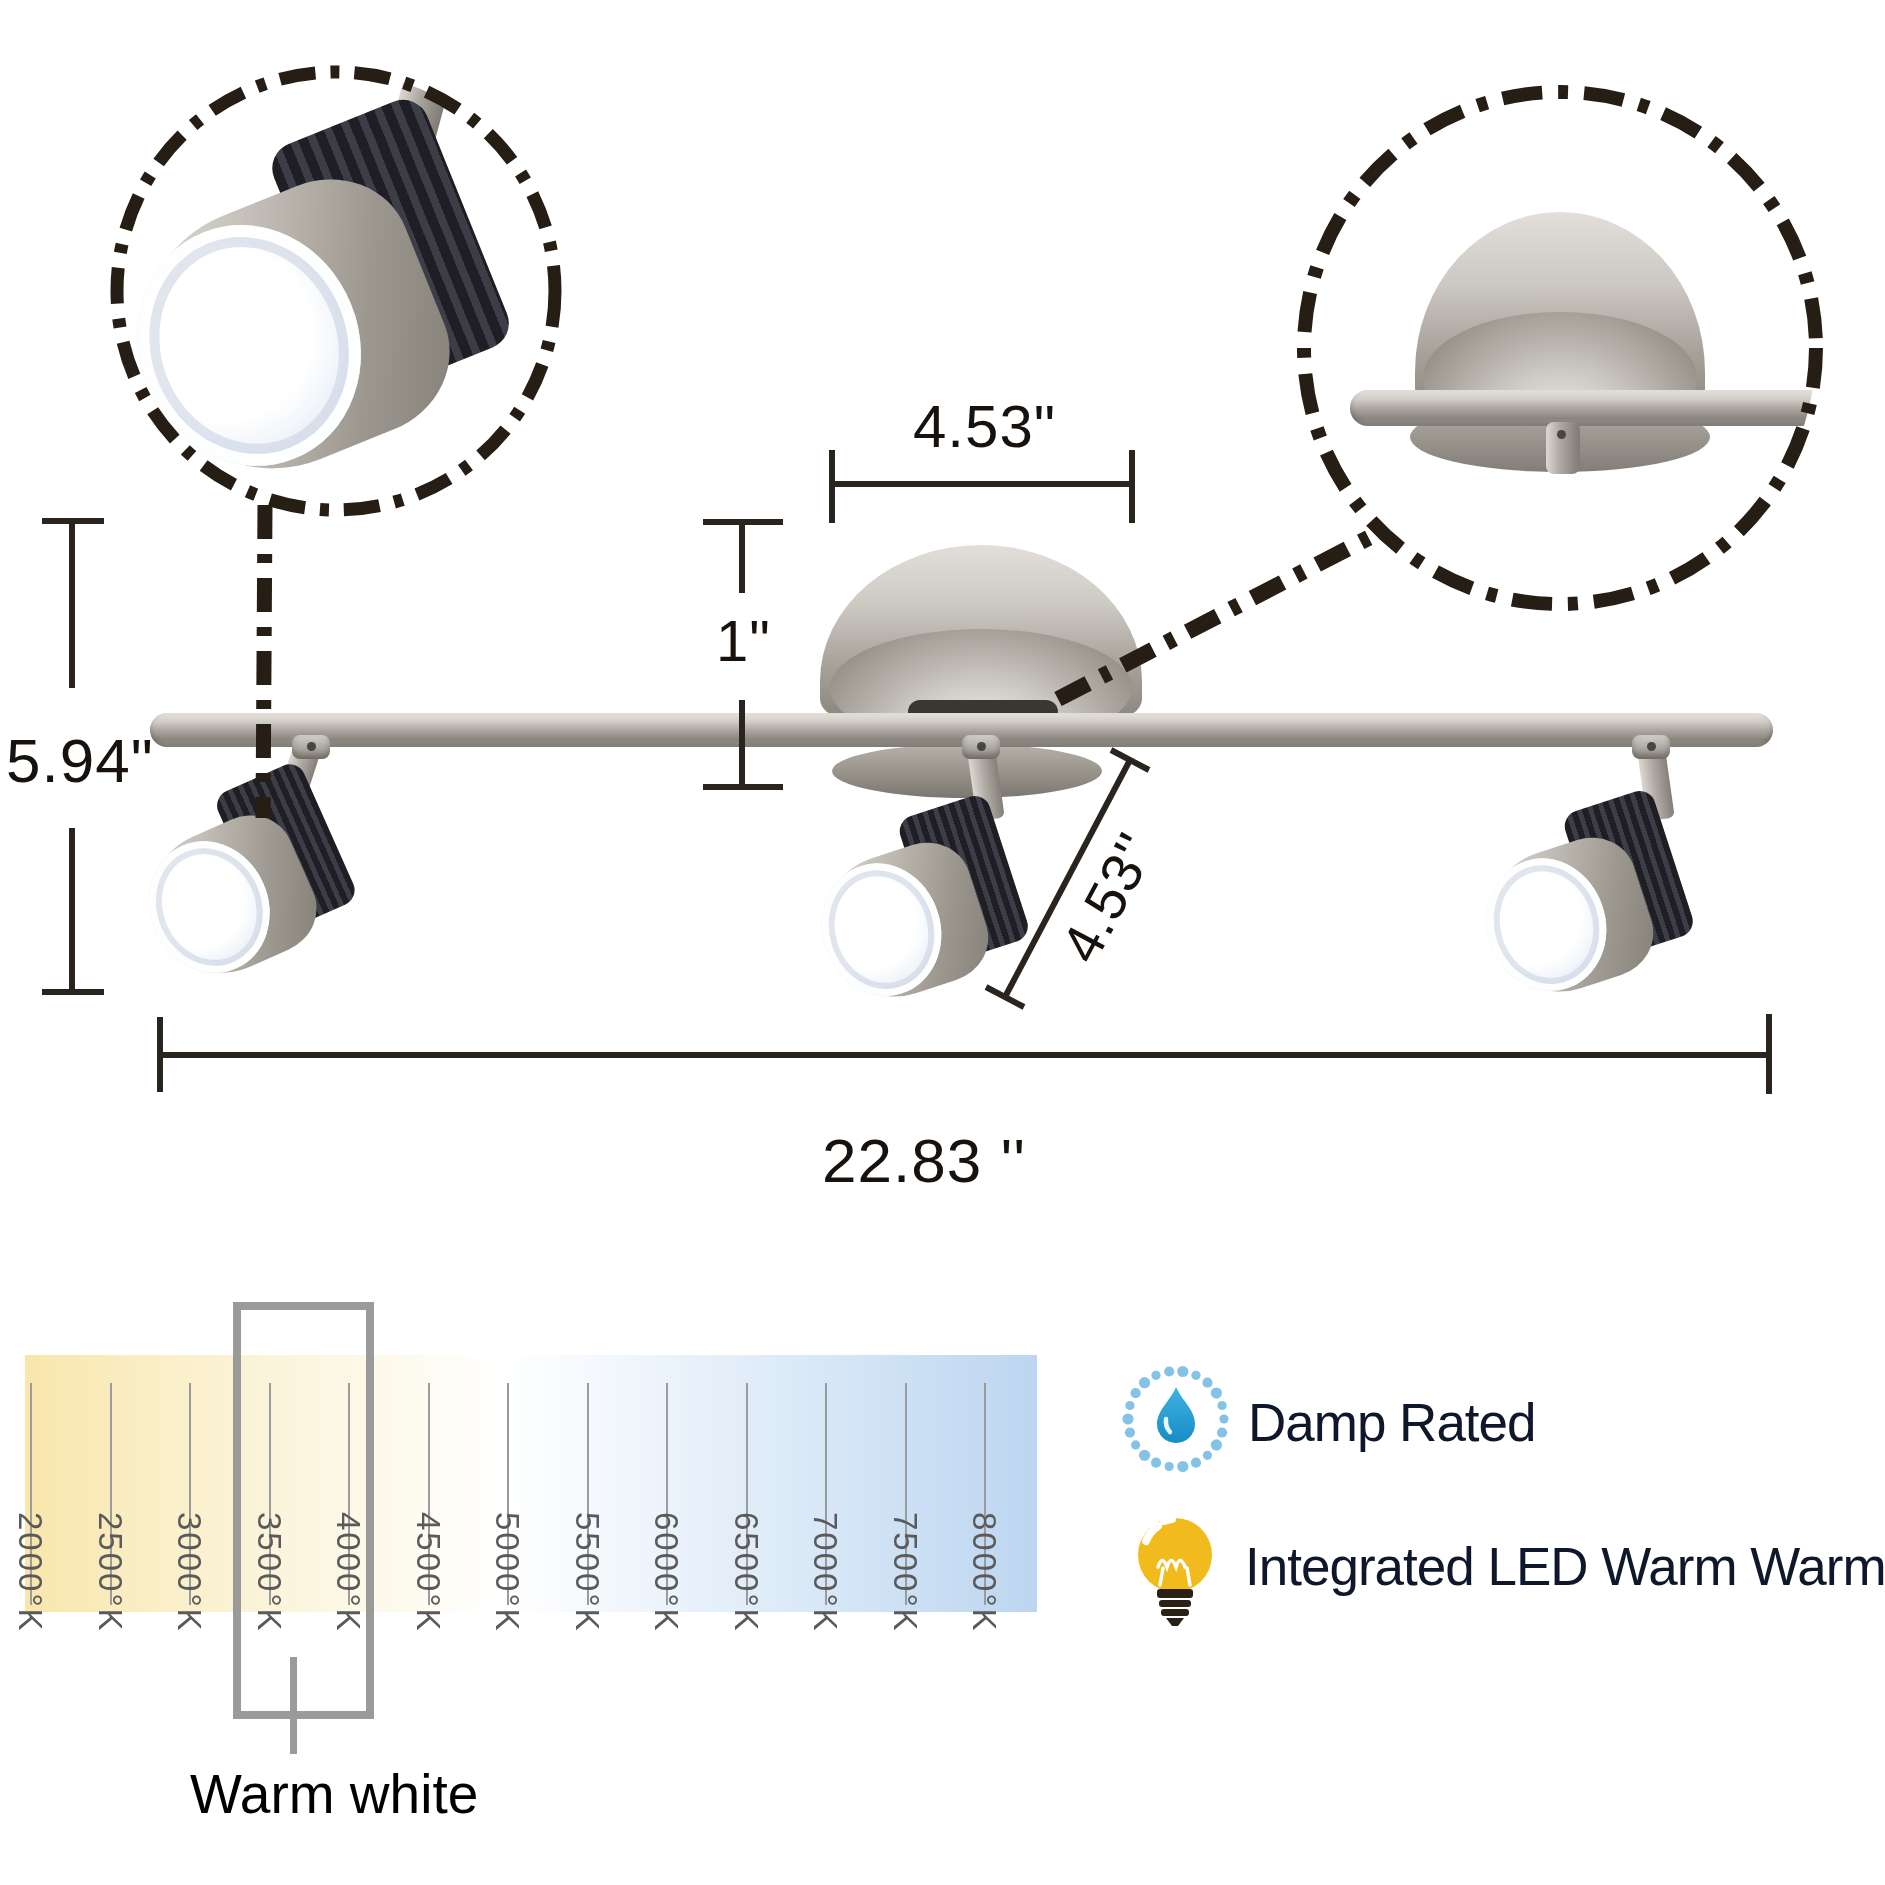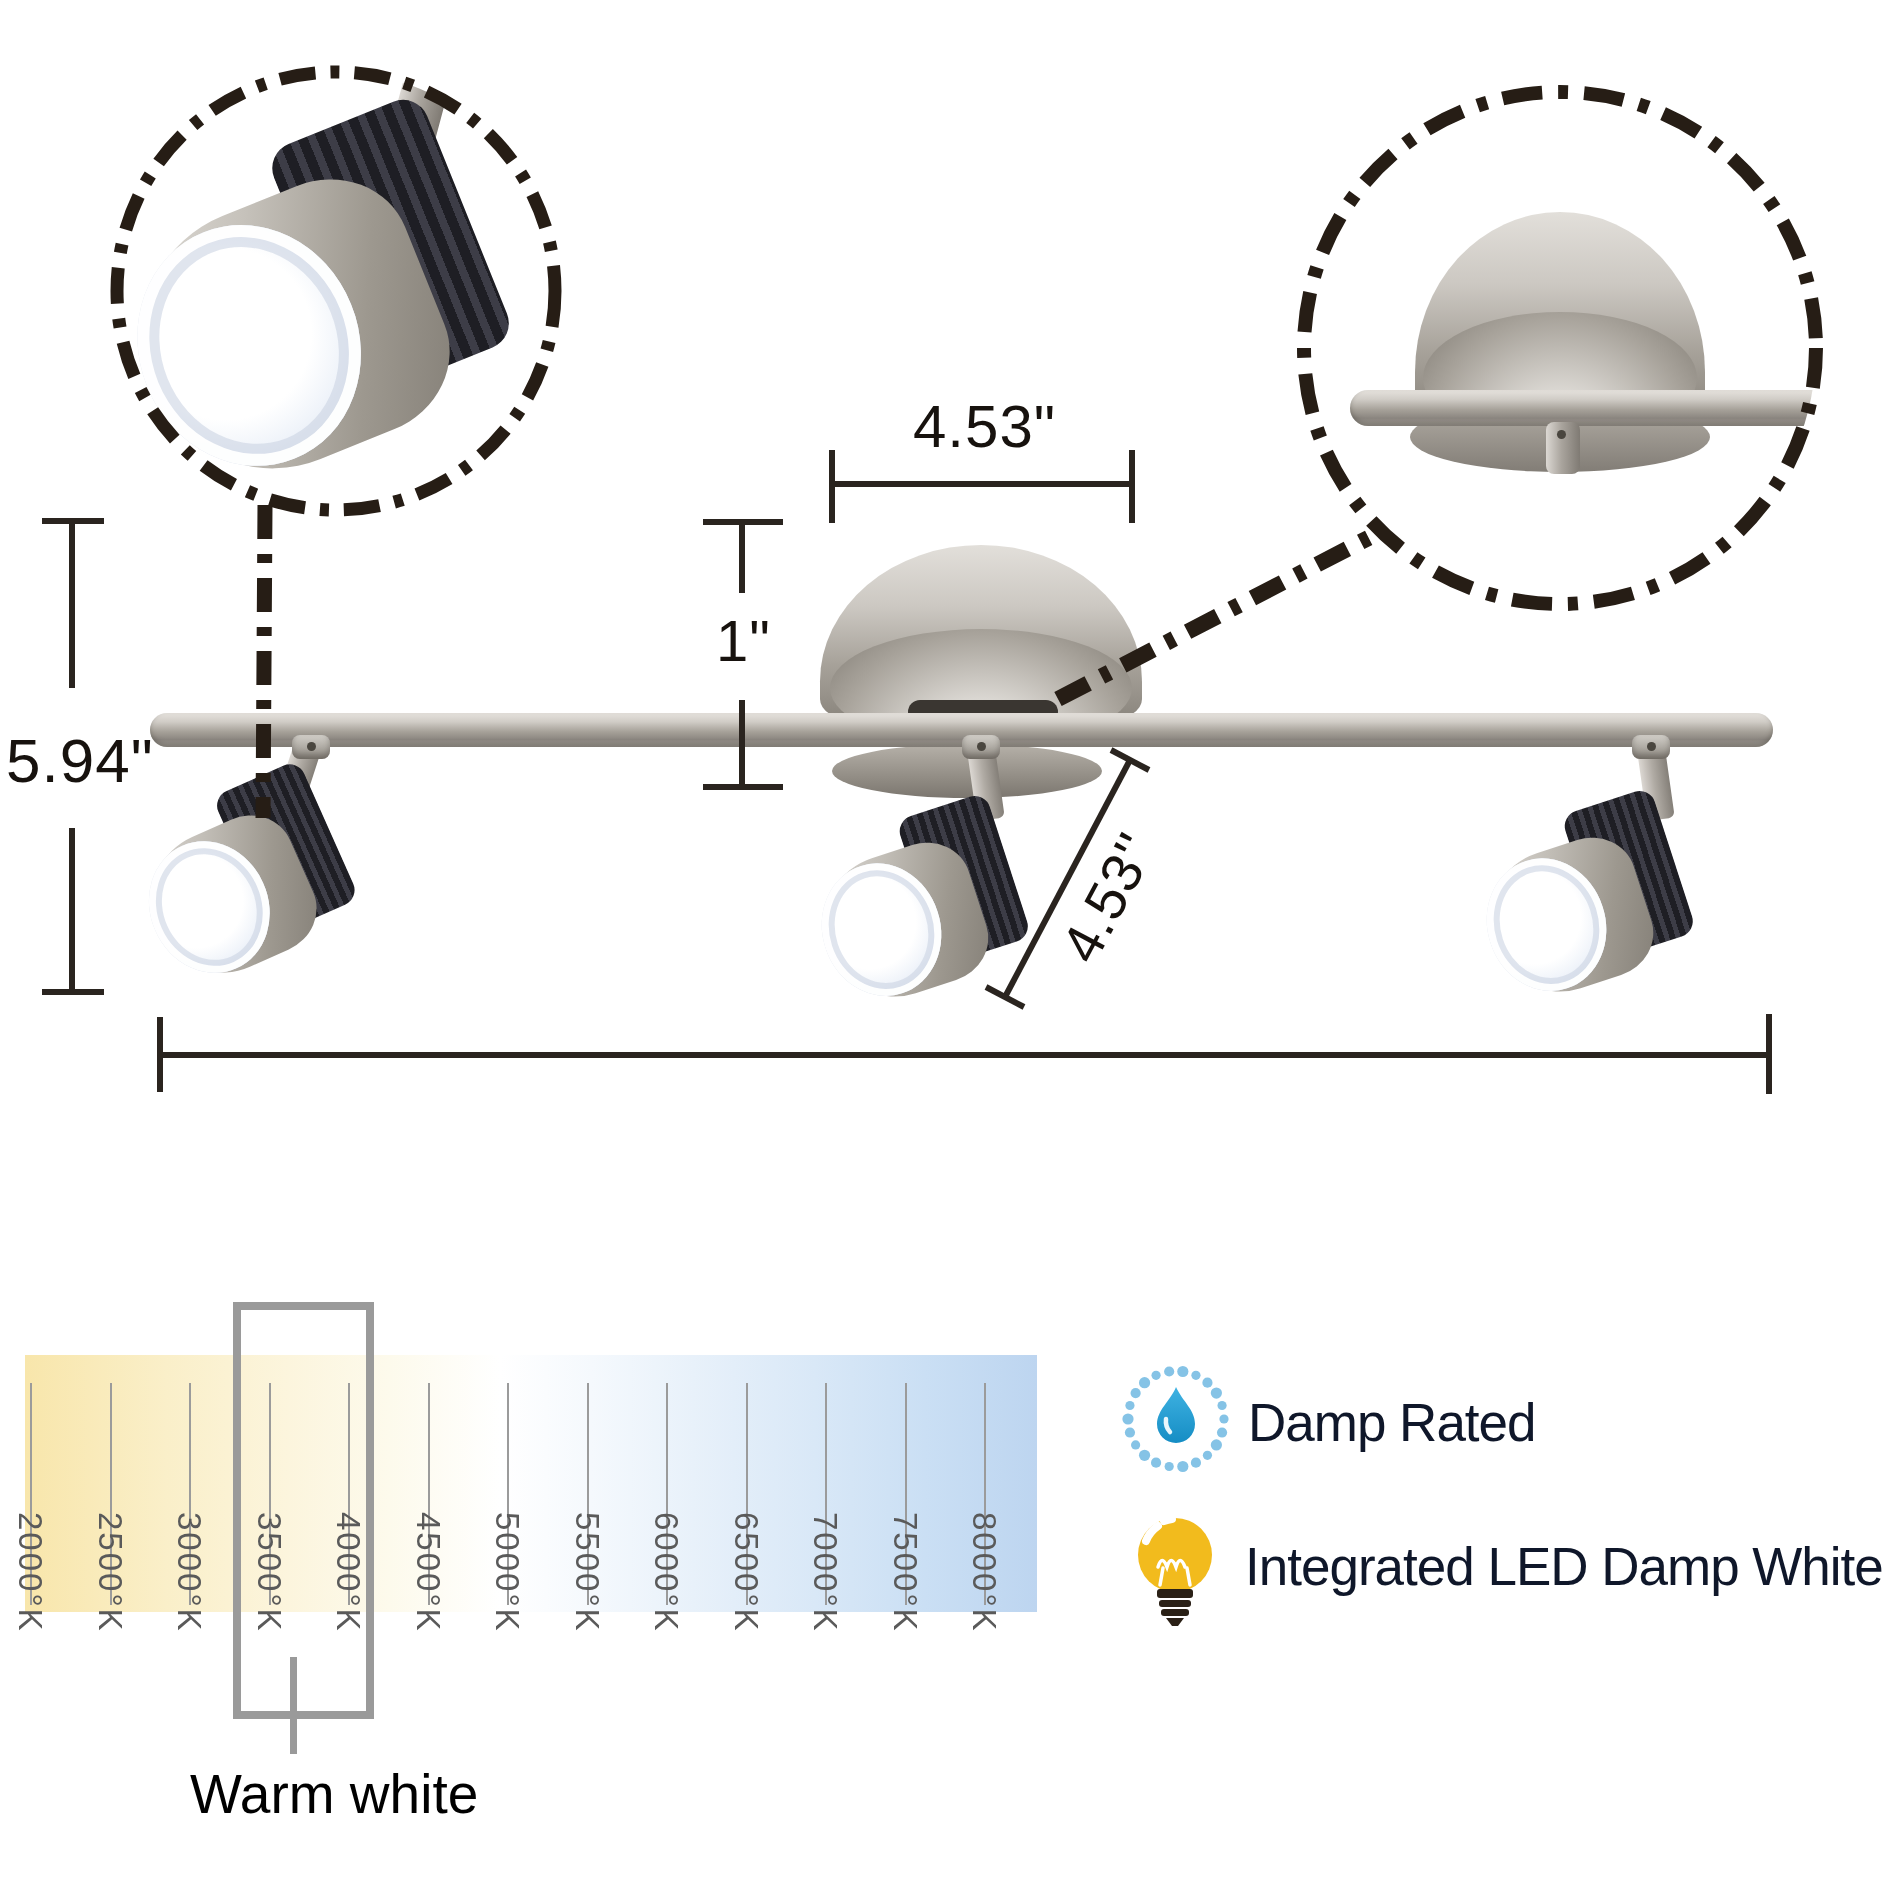--- a/index.html
+++ b/index.html
@@ -167,20 +167,21 @@
 
   <div class="dl" style="left:42px;top:518px;width:62px;height:6px;"></div>
   <div class="dl" style="left:69px;top:521px;width:6px;height:167px;"></div>
   <div class="dl" style="left:69px;top:828px;width:6px;height:164px;"></div>
   <div class="dl" style="left:42px;top:989px;width:62px;height:6px;"></div>
   <div class="dim-text" style="left:6px;top:725px;font-size:62px;">5.94"</div>
 
   <div class="dl" style="left:157px;top:1052px;width:1615px;height:6px;"></div>
   <div class="dl" style="left:157px;top:1017px;width:6px;height:75px;"></div>
   <div class="dl" style="left:1766px;top:1014px;width:6px;height:80px;"></div>
+  <div class="dim-text" style="left:822px;top:1125px;font-size:62px;">22.83 ''</div>
 
   <div class="dim-text" style="left:1040px;top:865px;font-size:56px;transform:rotate(-62deg);transform-origin:center;">4.53''</div>
 
   <div class="temp-band" id="temp-band">
       <div class="tick" style="left: 5px;"></div>
       <div class="tick-label" style="left: 23px;">2000°K</div>
       <div class="tick" style="left: 84.5px;"></div>
       <div class="tick-label" style="left: 102.5px;">2500°K</div>
       <div class="tick" style="left: 164px;"></div>
       <div class="tick-label" style="left: 182px;">3000°K</div>
@@ -249,15 +250,15 @@
     <circle cx="48" cy="50" r="37" fill="#f2bb1d"></circle>
     <path d="M19 36 A33 33 0 0 1 31 21" stroke="#ffffff" stroke-width="8" fill="none" stroke-linecap="round"></path>
     <path d="M37 16 A33 33 0 0 1 45 14" stroke="#ffffff" stroke-width="8" fill="none" stroke-linecap="round"></path>
     <path d="M31 62 q4 -13 9 0 q4 -13 9 0 q4 -13 9 0" stroke="#ffffff" stroke-width="3.5" fill="none" stroke-linecap="round"></path>
     <path d="M36 63 L33 80 M60 63 L63 80" stroke="#ffffff" stroke-width="3.5" stroke-linecap="round"></path>
     <rect x="30" y="84" width="36" height="9" rx="3" fill="#2a2016"></rect>
     <rect x="32" y="95" width="32" height="7" rx="3" fill="#2a2016"></rect>
     <rect x="34" y="104" width="28" height="7" rx="3" fill="#2a2016"></rect>
     <polygon points="39,113 57,113 51,121 45,121" fill="#2a2016"></polygon>
   </svg>
-  <div class="feature-label" style="left:1245px;top:1536px;">Integrated LED Damp White</div>
+  <div class="feature-label" style="left:1245px;top:1536px;">Integrated LED Warm Warm</div>
 
 </div>
 
 </body></html>

